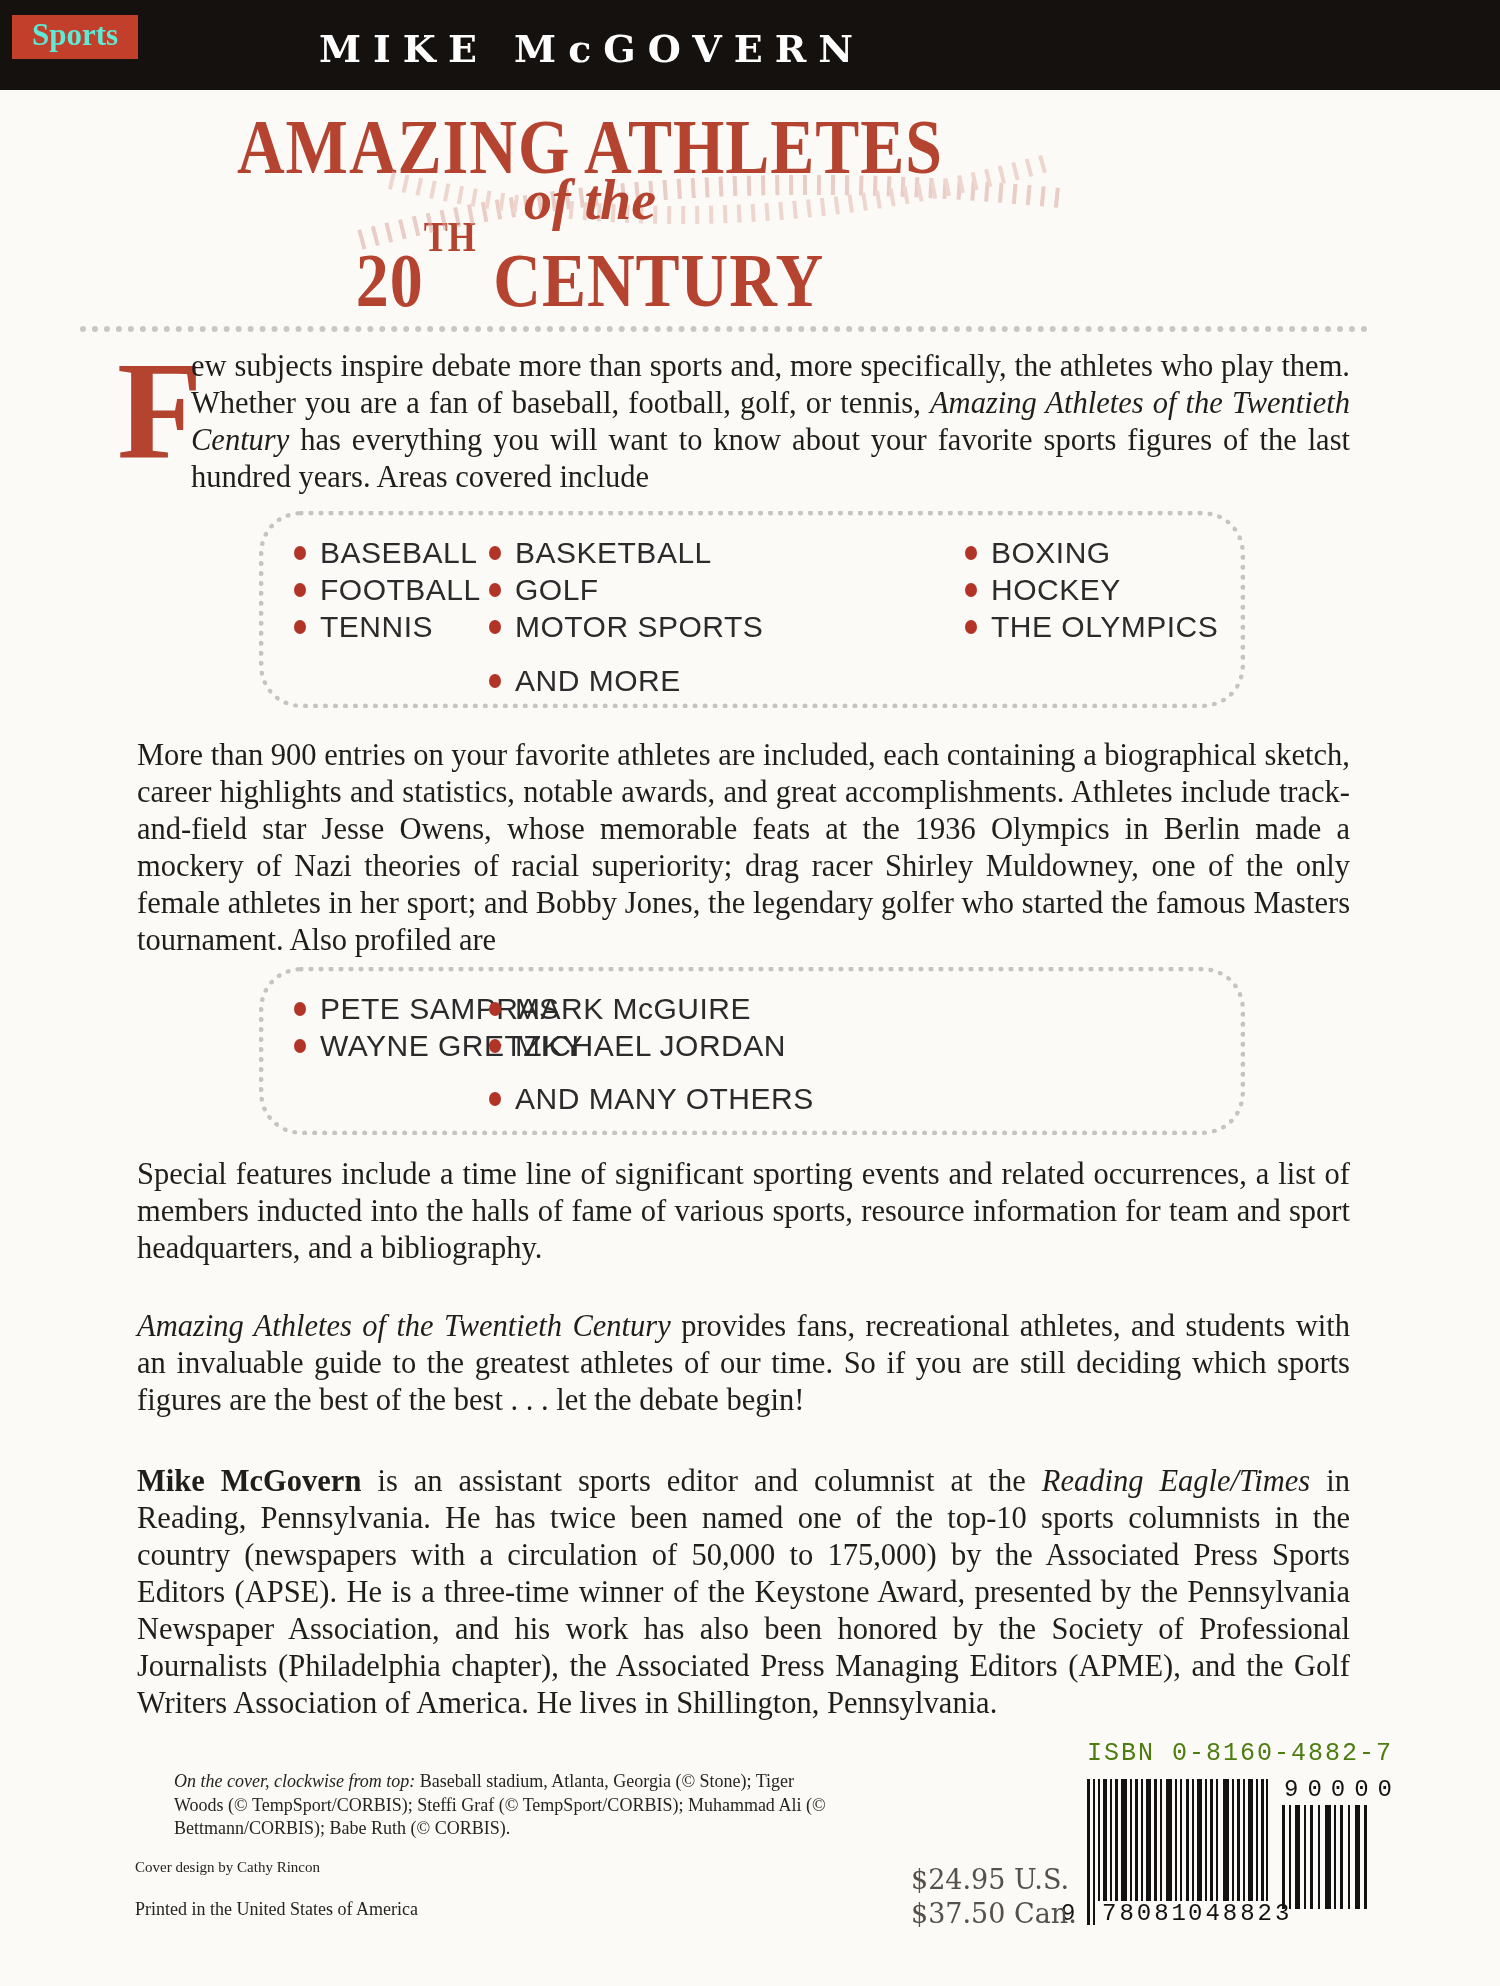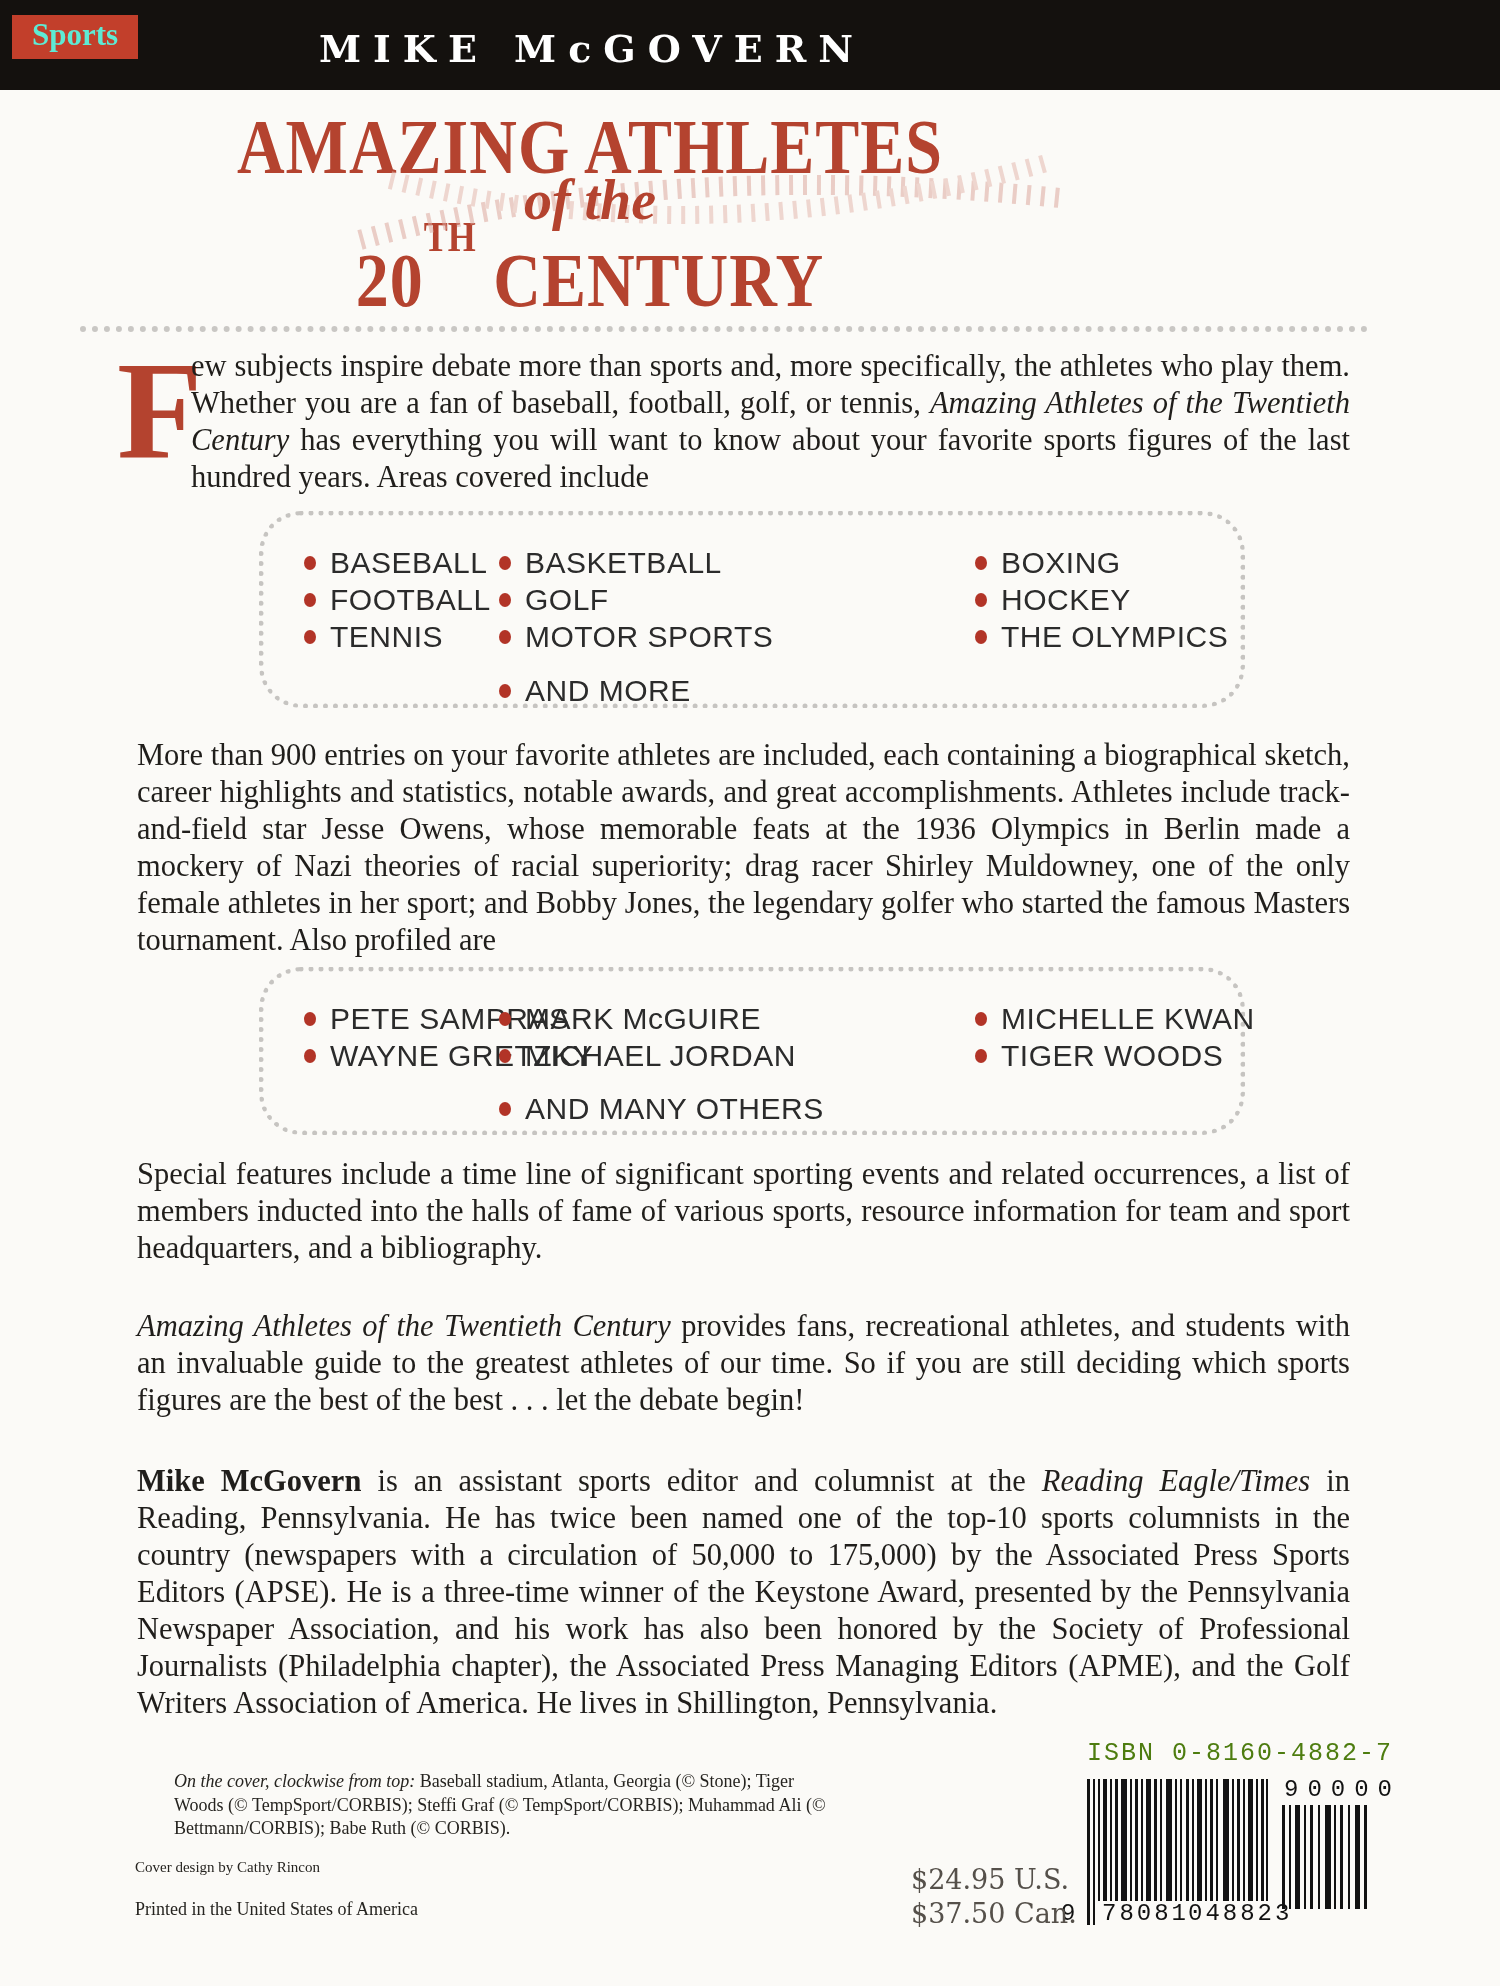--- a/index.html
+++ b/index.html
@@ -44,21 +44,21 @@
     font:700 140px "Liberation Serif", serif;line-height:112px;
     color:#b4432f;
   }
   
   .sport-box{
     position:absolute;left:259px;width:976px;
     border:5px dotted #c6c4c1;border-radius:42px;
   }
   .box1{top:511px;height:187px;}
   .box2{top:967px;height:158px;}
-  .bcol{position:absolute;margin:16px;padding:0;list-style:none;top:12px;}
+  .bcol{position:absolute;margin:6px;padding:0;list-style:none;top:12px;}
   .c1{left:24px;}
   .c2{left:219px;}
   .c3{left:695px;}
   .sport-box li{
     display:flex;align-items:center;height:37px;
     font-family:"Liberation Sans", sans-serif;font-size:30px;
     letter-spacing:.5px;color:#2b2b2b;white-space:nowrap;
   }
   .dot{
     display:inline-block;width:12px;height:14px;border-radius:50%;
@@ -178,30 +178,20 @@
       </li>
   </ul>
   <ul class="bcol c2">
     <li>
         <span class="dot"></span>
         <span>MARK McGUIRE</span>
       </li>
     <li>
         <span class="dot"></span>
         <span>MICHAEL JORDAN</span>
-      </li>
-  </ul>
-  <ul class="bcol c3">
-    <li>
-        <span class="dot"></span>
-        <span>MICHELLE KWAN</span>
-      </li>
-    <li>
-        <span class="dot"></span>
-        <span>TIGER WOODS</span>
       </li>
   </ul>
   <ul class="bcol bfoot2">
     <li>
         <span class="dot"></span>
         <span>AND MANY OTHERS</span>
       </li>
   </ul>
 </div>
 

